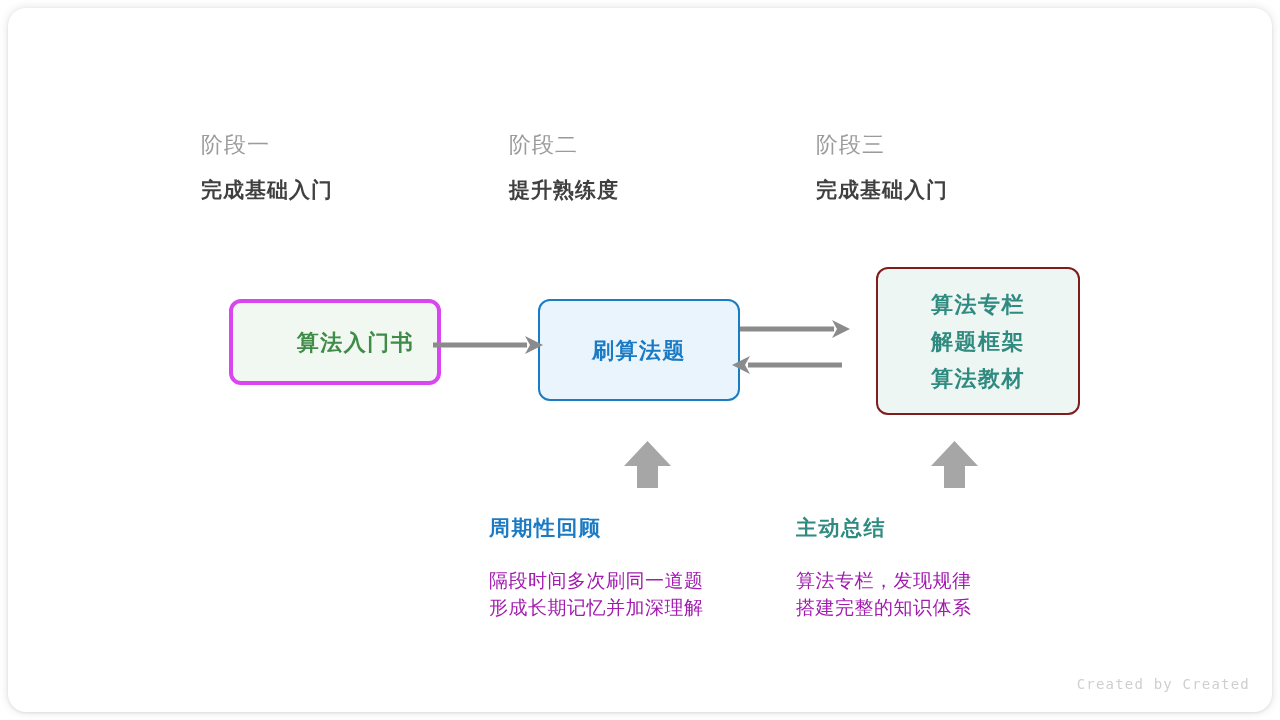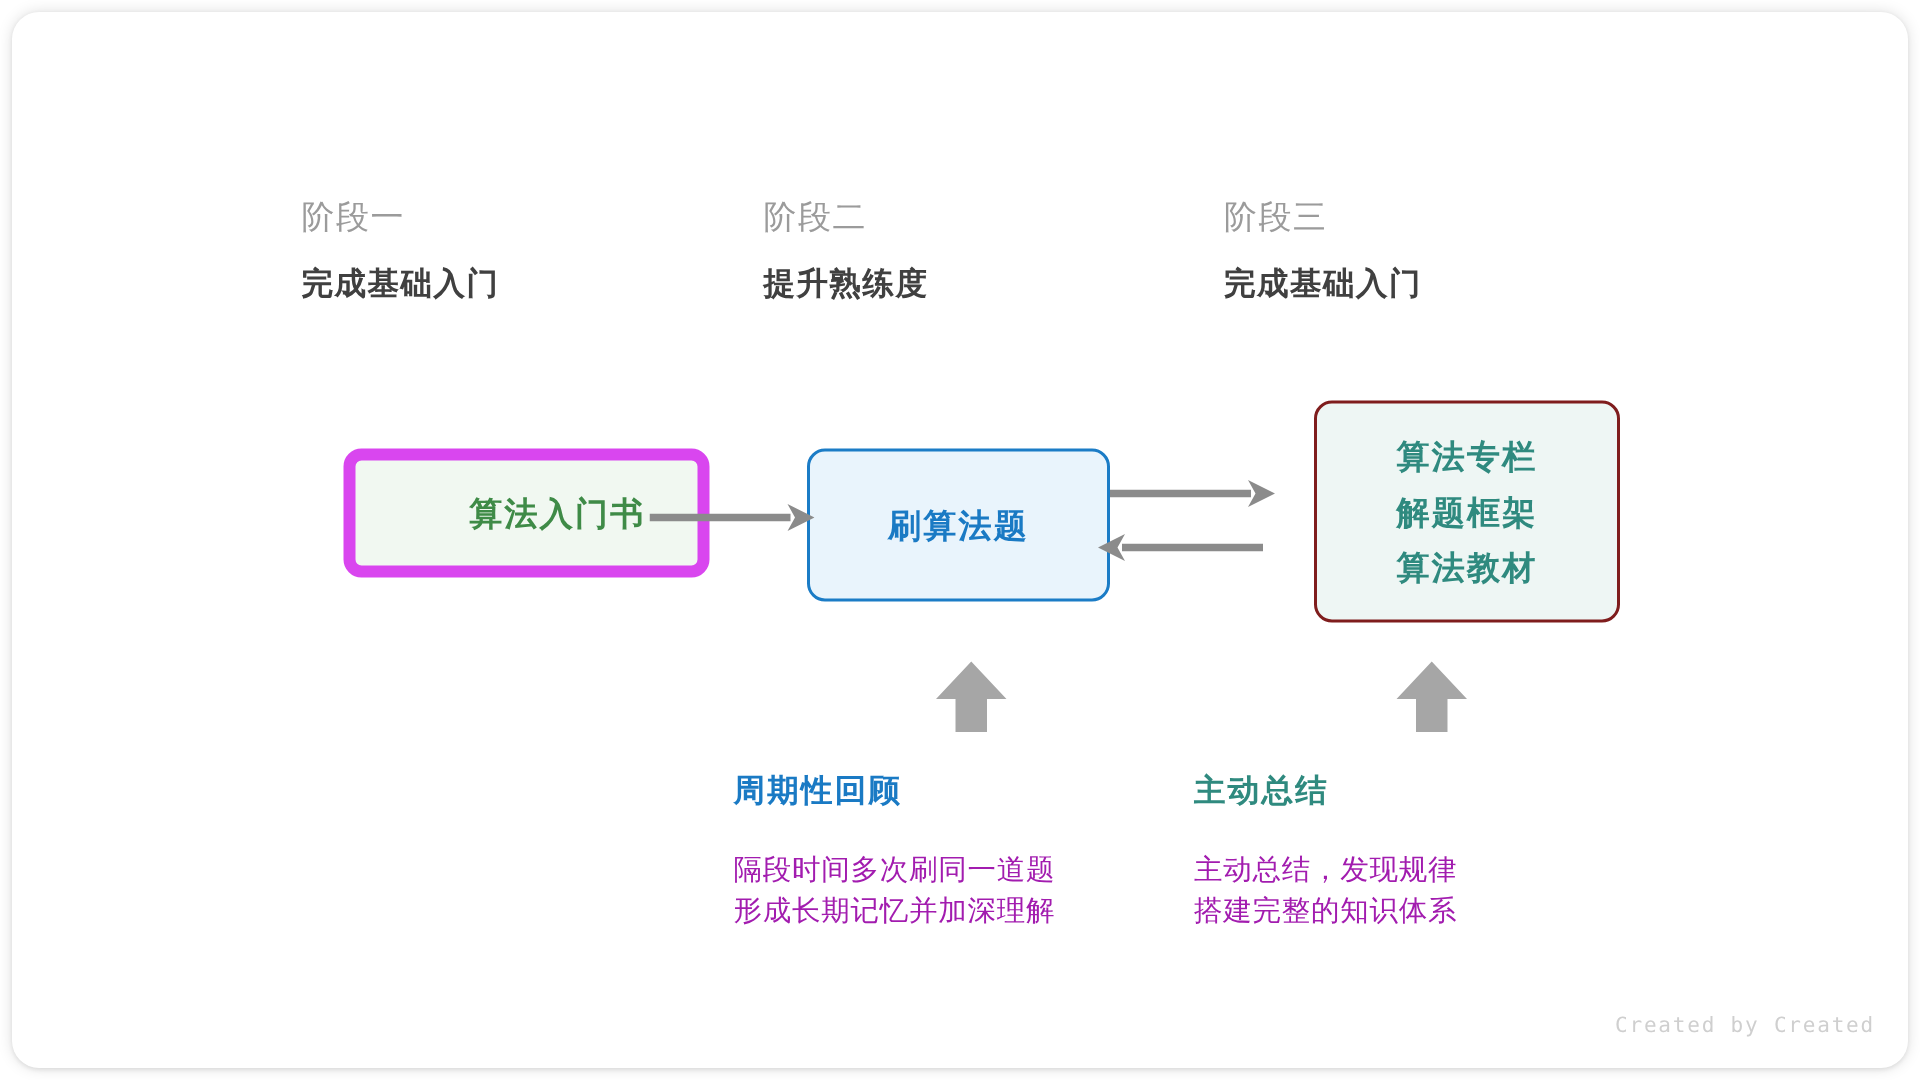--- a/index.html
+++ b/index.html
@@ -65,23 +65,23 @@
     flex-direction: column;
     align-items: center;
     justify-content: center;
     font-weight: bold;
     letter-spacing: 1.5px;
   }
   .node .line { line-height: 37px; font-size: 22px; }
 
   #node-book {
     left: 221px; top: 291px;
-    width: 244px; height: 86px;
+    width: 212px; height: 86px;
     background: #f1f8f1;
-    border: 8px solid #d946ef;
+    border: 4px solid #d946ef;
     color: #3f8b47;
     padding-left: 41px;
   }
   #node-practice {
     left: 530px; top: 291px;
     width: 202px; height: 102px;
     background: #e9f4fc;
     border: 2px solid #1b7cc6;
     color: #1a7ac4;
   }
@@ -198,21 +198,21 @@
       <div class="annotation-title">周期性回顾</div>
       <div class="annotation-desc">
         <div>隔段时间多次刷同一道题</div>
         <div>形成长期记忆并加深理解</div>
       </div>
     </div>
 
     <div class="annotation" id="annotation-summary">
       <div class="annotation-title">主动总结</div>
       <div class="annotation-desc">
-        <div>主动总结，发现规律</div>
+        <div>算法专栏，发现规律</div>
         <div>搭建完整的知识体系</div>
       </div>
     </div>
 
     <div id="credit">Created by Created</div>
 
   </div>
 </div>
 
 </body></html>

